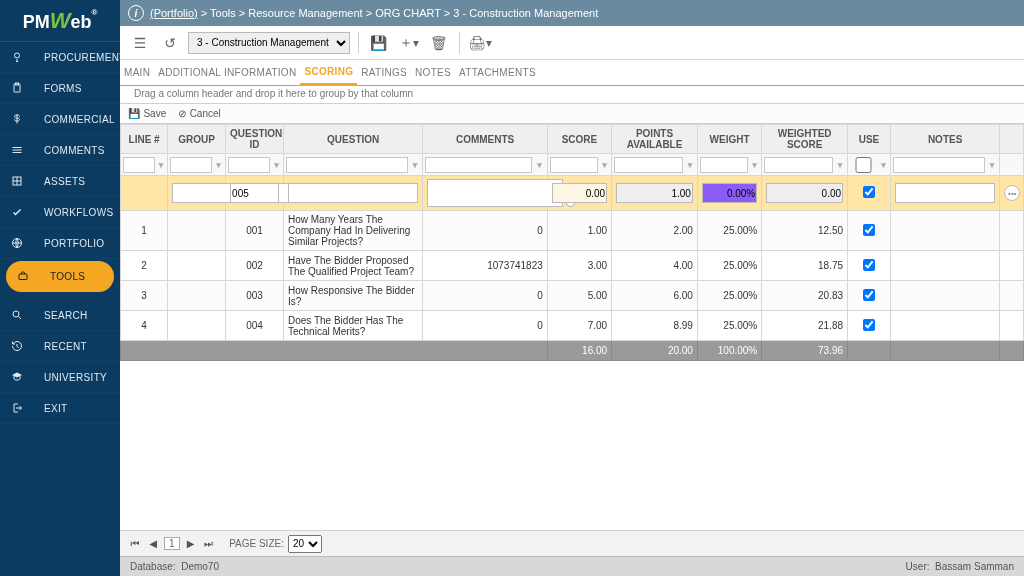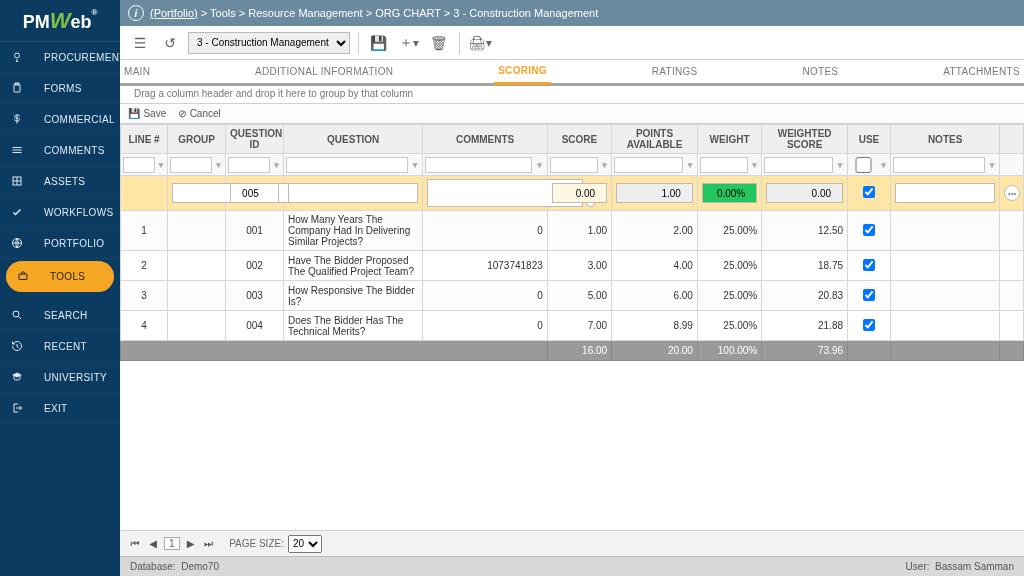--- a/index.html
+++ b/index.html
@@ -12,36 +12,36 @@
 .side-item.active{background:#f5a623;color:#222;border-radius:16px;margin:2px 6px}
 .side-item .ic{width:14px;height:14px;display:flex;align-items:center;justify-content:center;flex-shrink:0}
 .side-sep{height:6px}
 .main{flex:1;display:flex;flex-direction:column;min-width:0}
 .crumbs{height:26px;background:#6a8aa0;color:#fff;display:flex;align-items:center;gap:6px;padding:0 8px;font-size:11px}
 .crumbs .info{width:16px;height:16px;border:1.5px solid #fff;border-radius:50%;display:flex;align-items:center;justify-content:center;font-style:italic;font-weight:bold;font-size:10px}
 .toolbar{height:34px;background:#fff;border-bottom:1px solid #d0d0d0;display:flex;align-items:center;gap:6px;padding:0 8px}
 .tb-btn{width:24px;height:24px;display:flex;align-items:center;justify-content:center;color:#666;cursor:pointer;border-radius:2px;font-size:14px}
 .tb-sep{width:1px;height:22px;background:#d0d0d0;margin:0 2px}
 .tb-select{height:22px;border:1px solid #bbb;font-size:10px;padding:1px 4px;min-width:150px}
-.tabs{height:26px;background:#fff;border-bottom:3px solid #a3a3a3;display:flex;justify-content:space-between;align-items:center}
+.tabs{height:26px;background:#fff;border-bottom:1px solid #a3a3a3;display:flex;justify-content:flex-start;align-items:center}
 .tab{font-size:10px;color:#7a7a7a;letter-spacing:.3px;cursor:pointer;padding:6px 4px}
 .tab.active{color:#f5a623;border-bottom:3px solid #f5a623;font-weight:bold}
 .groupbar{height:18px;background:#fff;border-bottom:1px solid #d0d0d0;color:#777;font-size:10px;padding:2px 14px}
 .actionbar{height:20px;background:#fcfcfc;border-bottom:1px solid #d0d0d0;display:flex;align-items:center;gap:12px;padding:2px 8px;font-size:10px;color:#555}
 .actionbar span{display:flex;align-items:center;gap:3px;cursor:pointer}
 .gridwrap{flex:1;overflow:auto;background:#fff}
 table{border-collapse:collapse;width:100%;table-layout:fixed}
 th,td{border:1px solid #d7d7d7;font-size:10px;padding:3px 4px;vertical-align:middle}
 thead .hdr th{background:#efefef;color:#555;text-align:center;height:28px}
 thead .flt th{background:#f8f8f8;height:22px;padding:2px}
 thead .flt input{width:100%;height:16px;border:1px solid #c8c8c8;font-size:9px;padding:0 2px}
 .fcell{display:flex;align-items:center;gap:2px}
 .fbtn{width:12px;height:12px;color:#aaa;font-size:9px;display:flex;align-items:center;justify-content:center}
 tr.newrow td{background:#ffe6a6;height:34px}
-tr.newrow input{height:20px;border:1px solid #bbb;font-size:10px;padding:1px 11px}
+tr.newrow input{height:20px;border:1px solid #bbb;font-size:10px;padding:1px 1px}
 tr.newrow .num{text-align:right;background:#fdf6e3}
 tr.data td{background:#fff;height:30px}
 tr.data:nth-child(even) td{background:#fcfcfc}
 td.r{text-align:right}td.c{text-align:center}
 tr.totals td{background:#9a9a9a;color:#fff;text-align:right;height:20px;border:1px solid #8a8a8a}
 .pager{height:26px;background:#f2f2f2;border-top:1px solid #d0d0d0;display:flex;align-items:center;gap:4px;padding:0 8px;font-size:10px;color:#666}
 .pg-btn{width:14px;height:14px;display:flex;align-items:center;justify-content:center;cursor:pointer;color:#555}
 .pg-cur{border:1px solid #aaa;padding:0 4px;background:#fff}
 .footer{height:20px;background:#d8d8d8;color:#555;font-size:10px;display:flex;justify-content:space-between;align-items:center;padding:0 10px;border-top:1px solid #bbb}
 .chkbox{width:12px;height:12px}
@@ -317,21 +317,21 @@
       <td><input style="width: 100%;" value="005"></td>
       <td><input style="width: 100%;"></td>
       <td>
                 <div style="display:flex;align-items:flex-end;gap:2px">
                   <input style="flex: 1 1 0%; height: 28px;">
                   <span class="ellips">•••</span>
                 </div>
               </td>
       <td><input class="num" style="width: 100%; text-align: right;" value="0.00"></td>
       <td><input class="num" style="width: 100%; text-align: right; background: rgb(238, 238, 238);" readonly="" value="1.00"></td>
-      <td><input class="num" style="width: 100%; text-align: right; background: #22c55e;" readonly="" value="0.00%"></td>
+      <td><input class="num" style="width: 100%; text-align: right; background: #8b5cf6;" readonly="" value="0.00%"></td>
       <td><input class="num" style="width: 100%; text-align: right; background: rgb(238, 238, 238);" readonly="" value="0.00"></td>
       <td class="c"><input type="checkbox" class="chkbox" checked="" style=""></td>
       <td><input style="width: 100%;"></td>
       <td class="c"><span class="ellips">•••</span></td>
      </tr>
     <tr class="data">
               <td class="c">1</td>
               <td></td>
               <td class="c">001</td>
               <td>How Many Years The Company Had In Delivering Similar Projects?</td>

